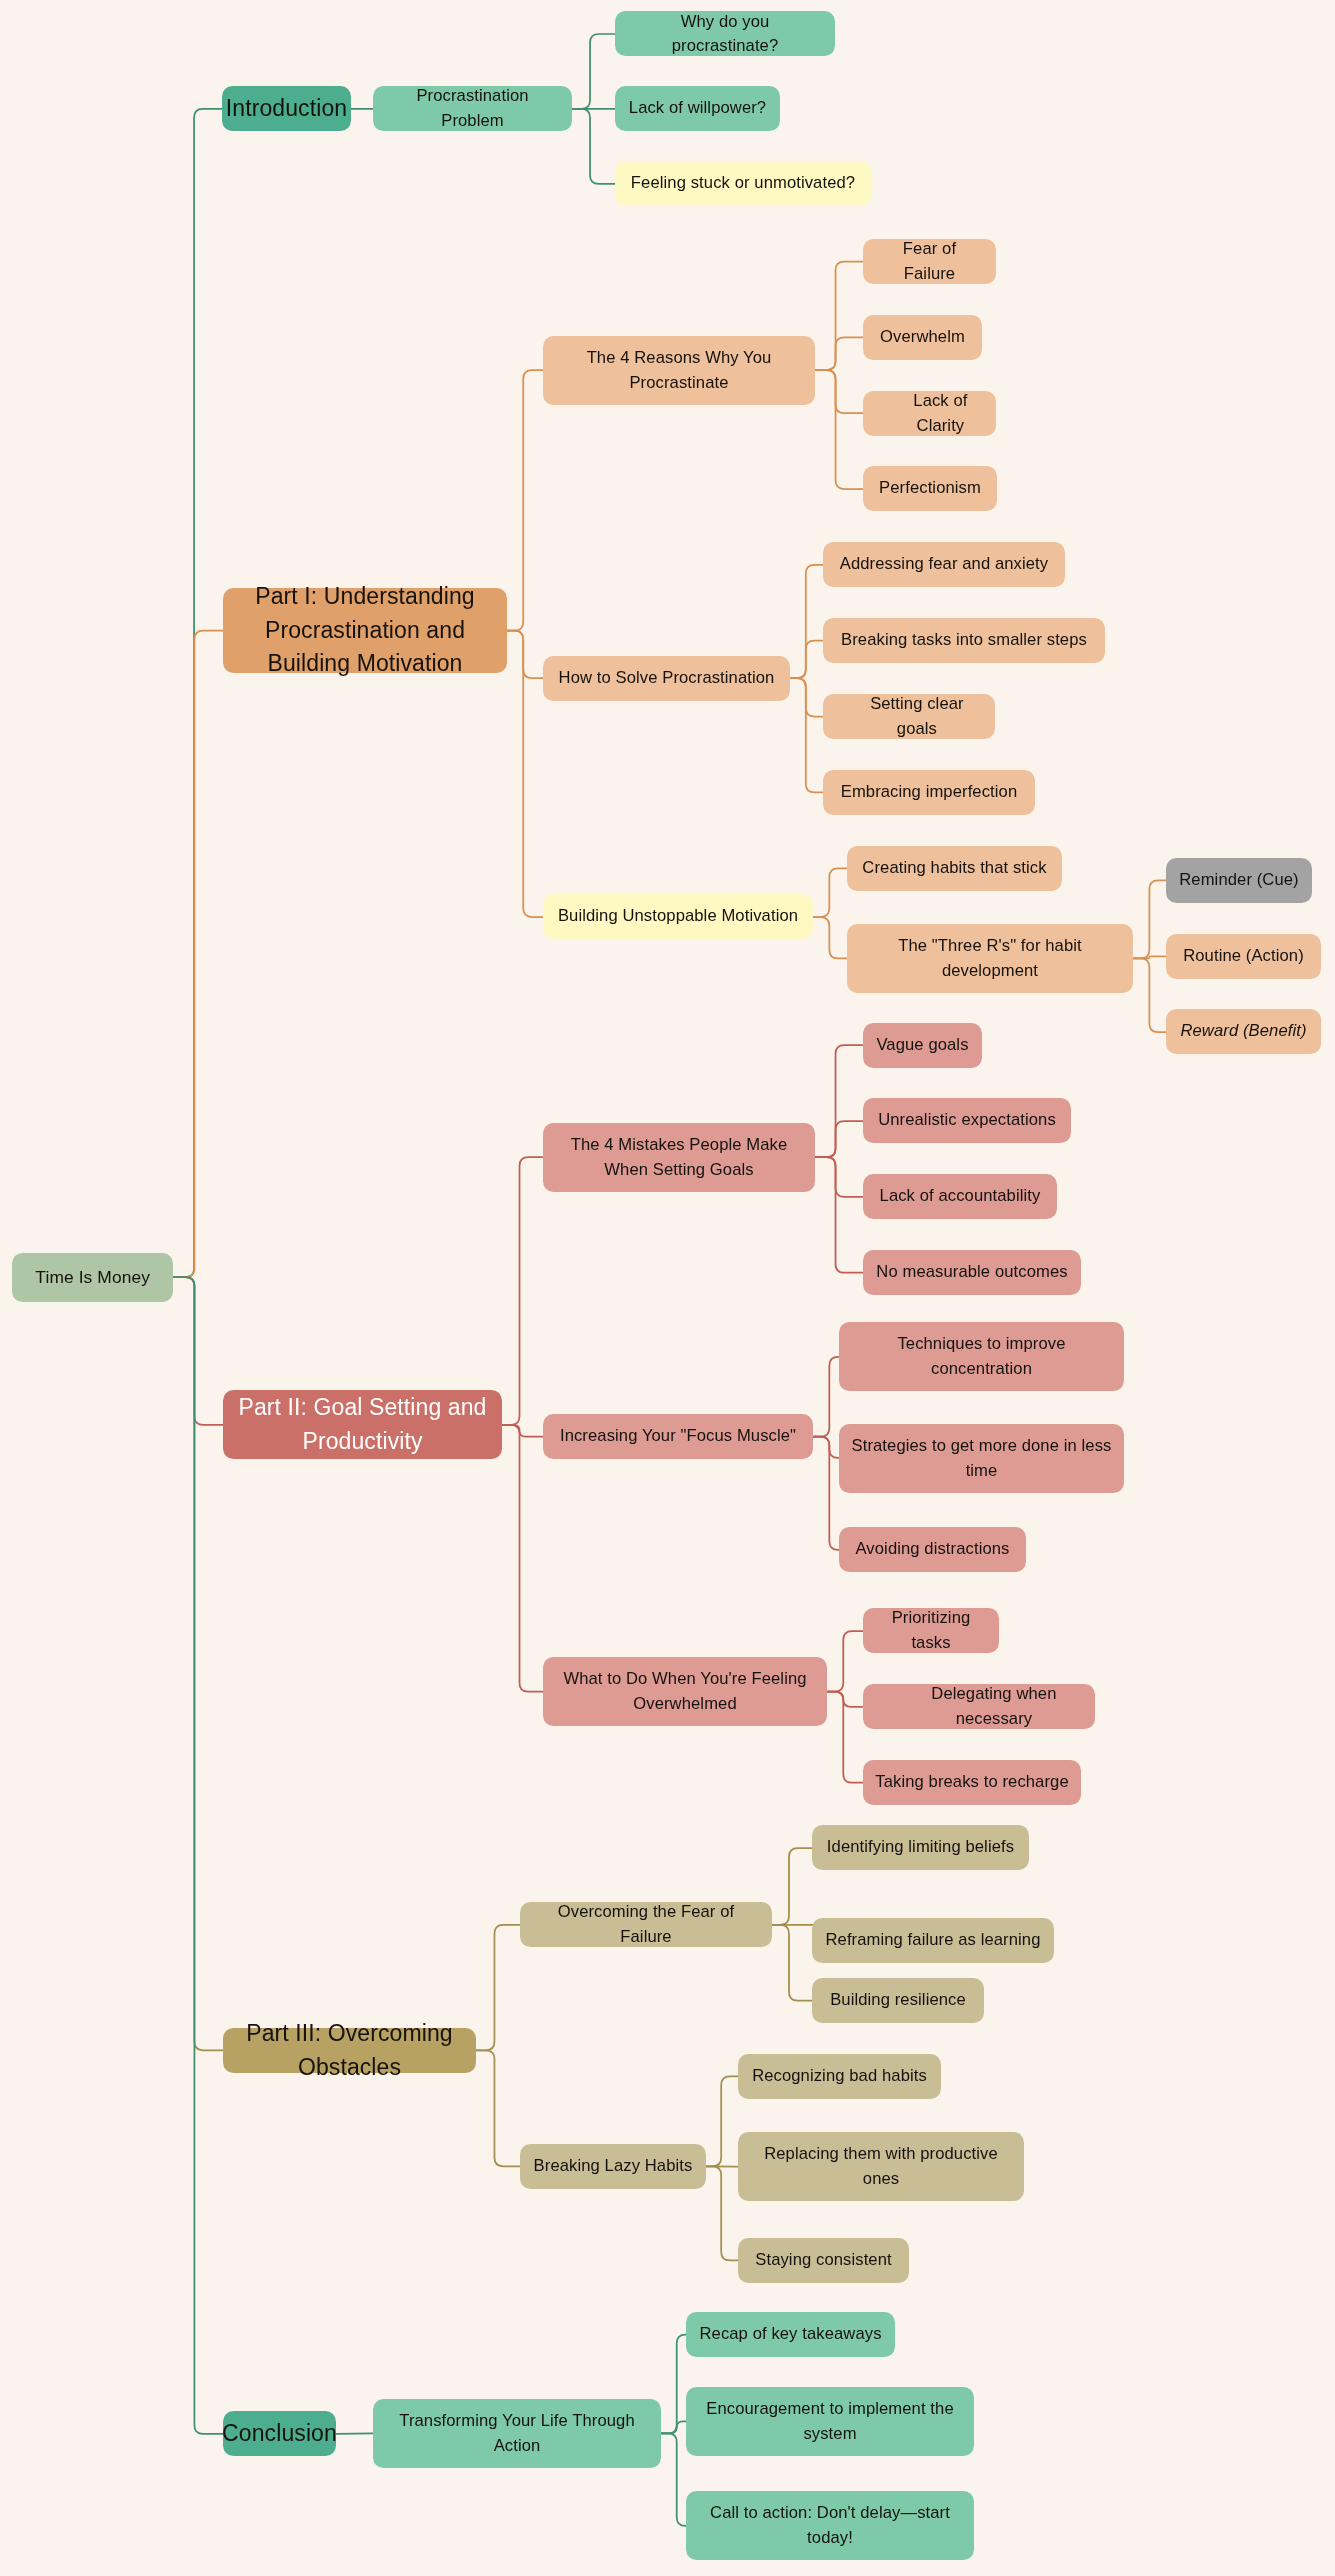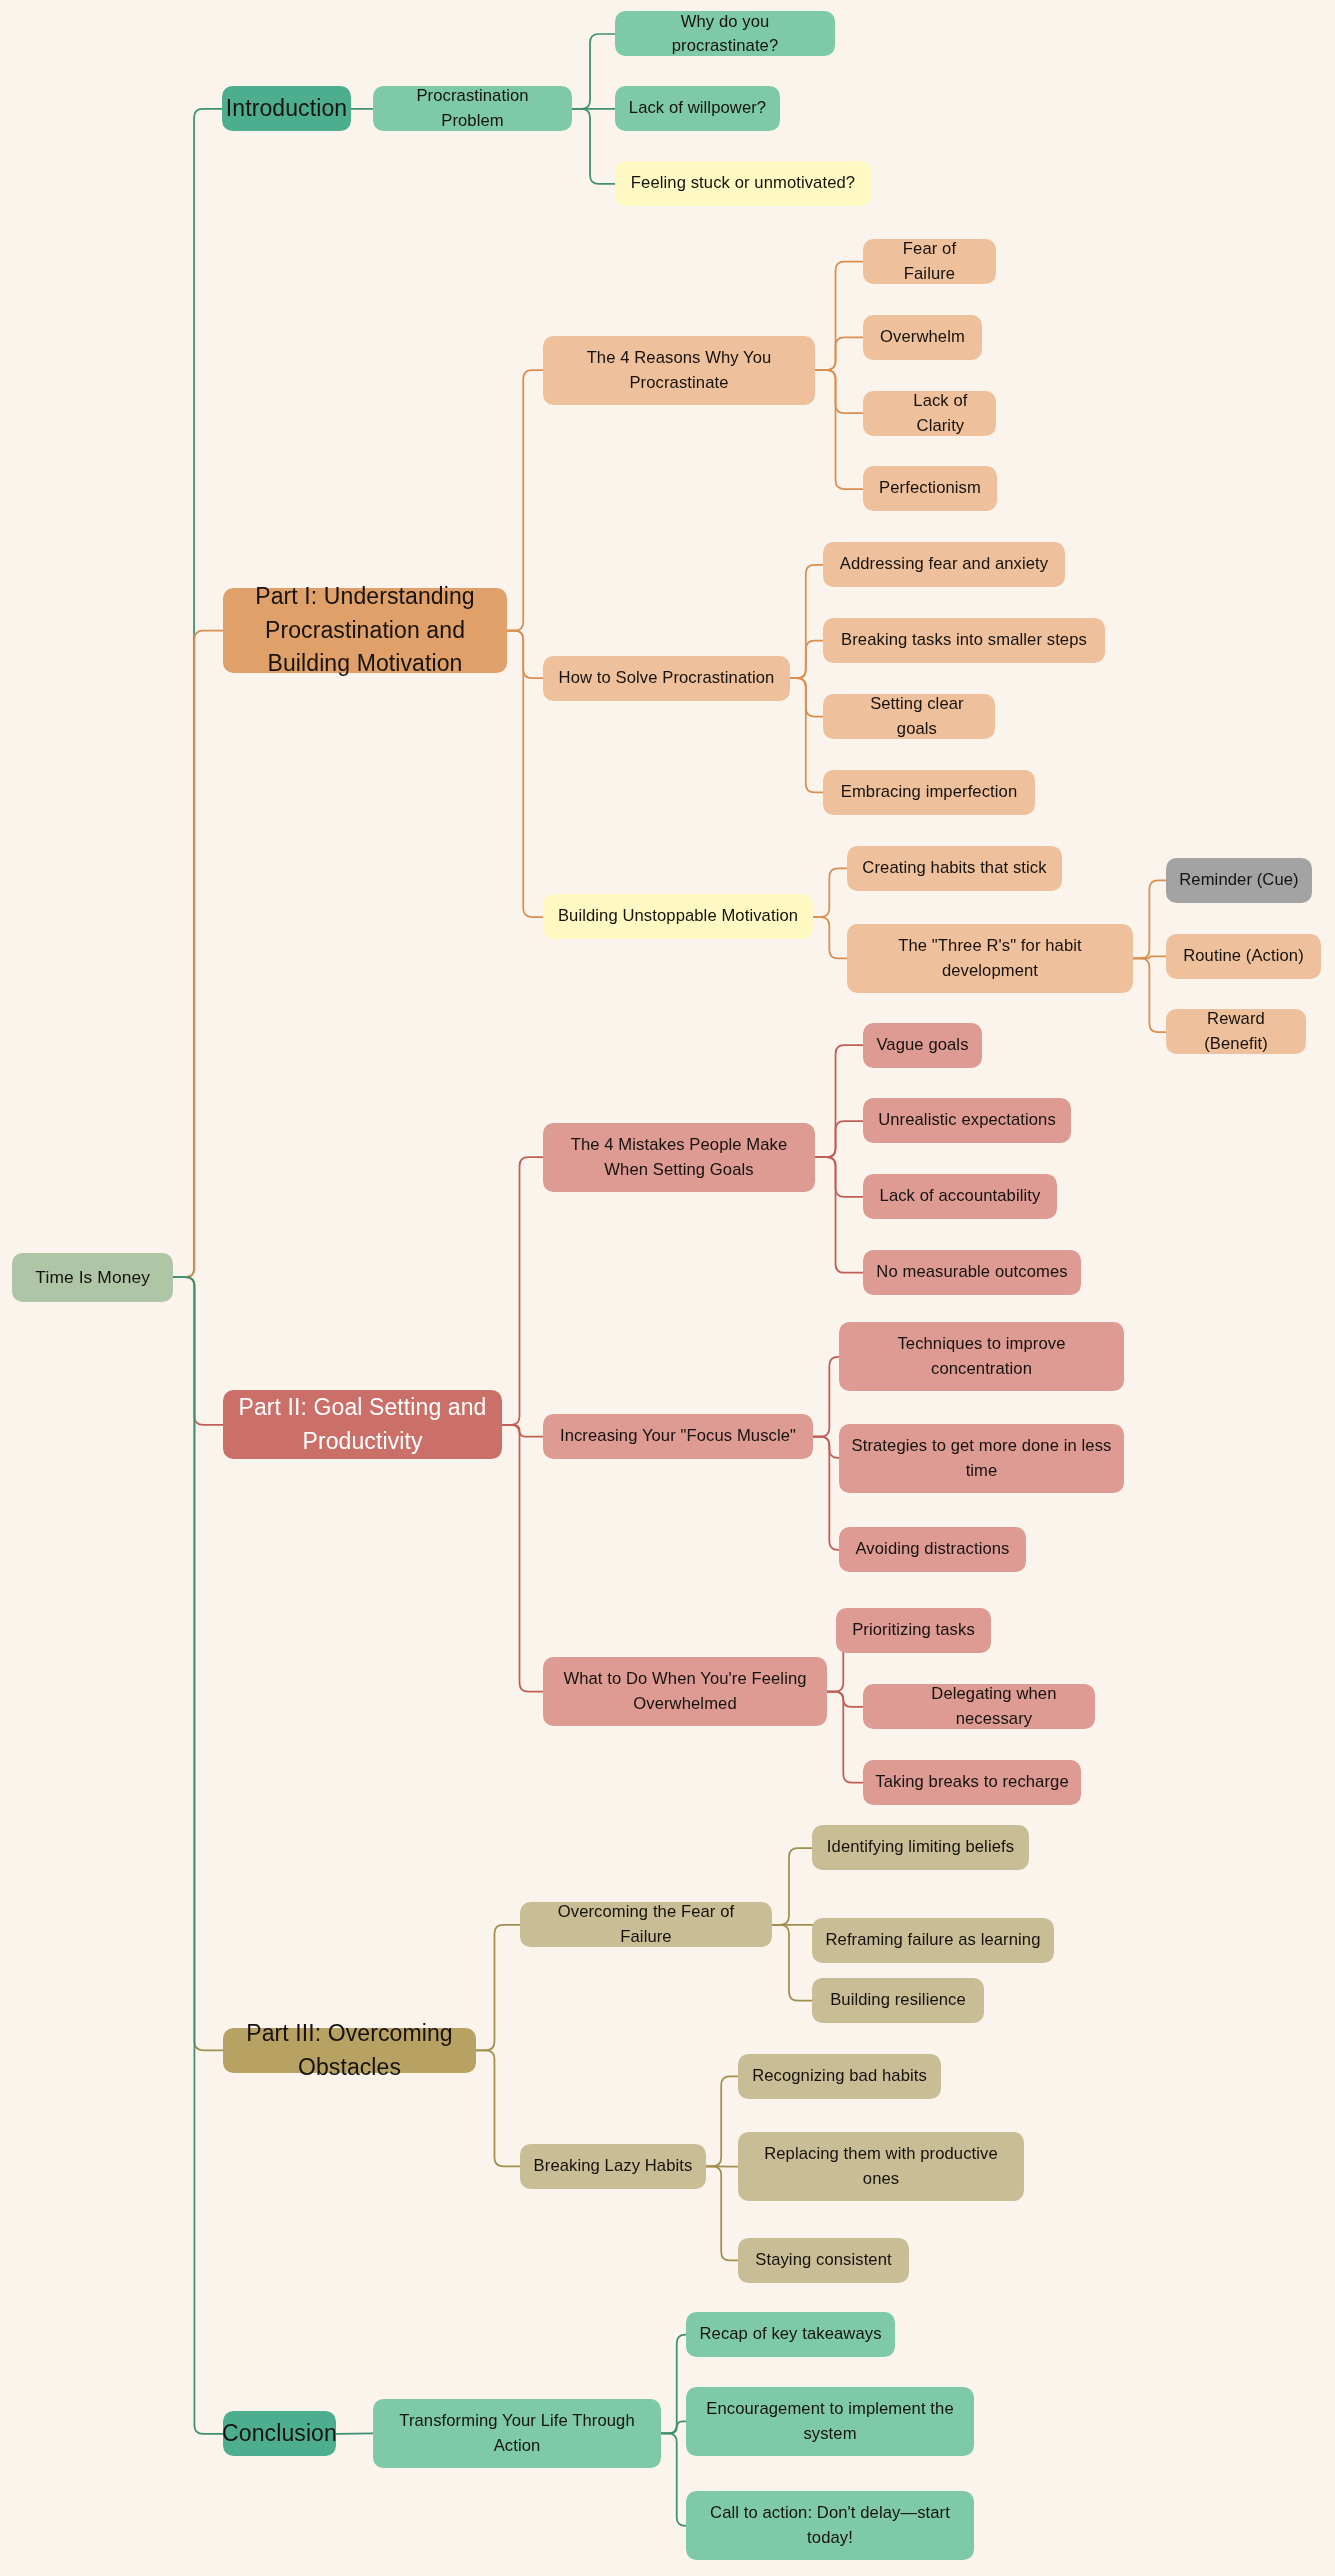--- a/index.html
+++ b/index.html
@@ -119,33 +119,33 @@
       <div class="node level-2" style="left: 543px; top: 656px; width: 247px; min-height: 45px; height: 45px; background: rgb(238, 192, 155);">How to Solve Procrastination</div>
       <div class="node level-3" style="left: 823px; top: 542px; width: 242px; min-height: 45px; height: 45px; background: rgb(238, 192, 155);">Addressing fear and anxiety</div>
       <div class="node level-3" style="left: 823px; top: 618px; width: 282px; min-height: 45px; height: 45px; background: rgb(238, 192, 155);">Breaking tasks into smaller steps</div>
       <div class="node level-3" style="left: 823px; top: 694px; width: 172px; min-height: 45px; height: 45px; background: rgb(238, 192, 155); padding-left: 28px;">Setting clear goals</div>
       <div class="node level-3" style="left: 823px; top: 770px; width: 212px; min-height: 45px; height: 45px; background: rgb(238, 192, 155);">Embracing imperfection</div>
       <div class="node level-2" style="left: 543px; top: 894px; width: 270px; min-height: 45px; height: 45px; background: #fef9c3;">Building Unstoppable Motivation</div>
       <div class="node level-3" style="left: 847px; top: 846px; width: 215px; min-height: 45px; height: 45px; background: rgb(238, 192, 155);">Creating habits that stick</div>
       <div class="node level-3" style="left: 847px; top: 924px; width: 286px; min-height: 69px; height: 69px; background: rgb(238, 192, 155);">The "Three R's" for habit development</div>
       <div class="node level-4" style="left: 1166px; top: 858px; width: 146px; min-height: 45px; height: 45px; background: #a3a3a3;">Reminder (Cue)</div>
       <div class="node level-4" style="left: 1166px; top: 934px; width: 155px; min-height: 45px; height: 45px; background: rgb(238, 192, 155);">Routine (Action)</div>
-      <div class="node level-4" style="left: 1166px; top: 1009px; width: 140px; min-height: 45px; height: 45px; background: rgb(238, 192, 155);">Reward (Benefit)</div>
+      <div class="node level-4" style="left: 1166px; top: 1009px; width: 155px; min-height: 45px; height: 45px; background: rgb(238, 192, 155); font-style: italic;">Reward (Benefit)</div>
       <div class="node level-1 white-text" style="left: 223px; top: 1390px; width: 279px; min-height: 69px; height: 69px; background: rgb(203, 112, 104);">Part II: Goal Setting and Productivity</div>
       <div class="node level-2" style="left: 543px; top: 1123px; width: 272px; min-height: 69px; height: 69px; background: rgb(221, 155, 148);">The 4 Mistakes People Make When Setting Goals</div>
       <div class="node level-3" style="left: 863px; top: 1023px; width: 119px; min-height: 45px; height: 45px; background: rgb(221, 155, 148);">Vague goals</div>
       <div class="node level-3" style="left: 863px; top: 1098px; width: 208px; min-height: 45px; height: 45px; background: rgb(221, 155, 148);">Unrealistic expectations</div>
       <div class="node level-3" style="left: 863px; top: 1174px; width: 194px; min-height: 45px; height: 45px; background: rgb(221, 155, 148);">Lack of accountability</div>
       <div class="node level-3" style="left: 863px; top: 1250px; width: 218px; min-height: 45px; height: 45px; background: rgb(221, 155, 148);">No measurable outcomes</div>
       <div class="node level-2" style="left: 543px; top: 1414px; width: 270px; min-height: 45px; height: 45px; background: rgb(221, 155, 148);">Increasing Your "Focus Muscle"</div>
       <div class="node level-3" style="left: 839px; top: 1322px; width: 285px; min-height: 69px; height: 69px; background: rgb(221, 155, 148);">Techniques to improve concentration</div>
       <div class="node level-3" style="left: 839px; top: 1424px; width: 285px; min-height: 69px; height: 69px; background: rgb(221, 155, 148);">Strategies to get more done in less time</div>
       <div class="node level-3" style="left: 839px; top: 1527px; width: 187px; min-height: 45px; height: 45px; background: rgb(221, 155, 148);">Avoiding distractions</div>
       <div class="node level-2" style="left: 543px; top: 1657px; width: 284px; min-height: 69px; height: 69px; background: rgb(221, 155, 148);">What to Do When You're Feeling Overwhelmed</div>
-      <div class="node level-3" style="left: 836px; top: 1608px; width: 155px; min-height: 45px; height: 45px; background: rgb(221, 155, 148);">Prioritizing tasks</div>
+      <div class="node level-3" style="left: 863px; top: 1608px; width: 136px; min-height: 45px; height: 45px; background: rgb(221, 155, 148);">Prioritizing tasks</div>
       <div class="node level-3" style="left: 863px; top: 1684px; width: 232px; min-height: 45px; height: 45px; background: rgb(221, 155, 148); padding-left: 42px;">Delegating when necessary</div>
       <div class="node level-3" style="left: 863px; top: 1760px; width: 218px; min-height: 45px; height: 45px; background: rgb(221, 155, 148);">Taking breaks to recharge</div>
       <div class="node level-1" style="left: 223px; top: 2028px; width: 253px; min-height: 45px; height: 45px; background: rgb(183, 162, 100);">Part III: Overcoming Obstacles</div>
       <div class="node level-2" style="left: 520px; top: 1902px; width: 252px; min-height: 45px; height: 45px; background: rgb(201, 189, 150);">Overcoming the Fear of Failure</div>
       <div class="node level-3" style="left: 812px; top: 1825px; width: 217px; min-height: 45px; height: 45px; background: rgb(201, 189, 150);">Identifying limiting beliefs</div>
       <div class="node level-3" style="left: 812px; top: 1902px; width: 242px; min-height: 45px; height: 45px; background: rgb(201, 189, 150); margin-top: 16px;">Reframing failure as learning</div>
       <div class="node level-3" style="left: 812px; top: 1978px; width: 172px; min-height: 45px; height: 45px; background: rgb(201, 189, 150);">Building resilience</div>
       <div class="node level-2" style="left: 520px; top: 2144px; width: 186px; min-height: 45px; height: 45px; background: rgb(201, 189, 150);">Breaking Lazy Habits</div>
       <div class="node level-3" style="left: 738px; top: 2054px; width: 203px; min-height: 45px; height: 45px; background: rgb(201, 189, 150);">Recognizing bad habits</div>
       <div class="node level-3" style="left: 738px; top: 2132px; width: 286px; min-height: 69px; height: 69px; background: rgb(201, 189, 150);">Replacing them with productive ones</div>

